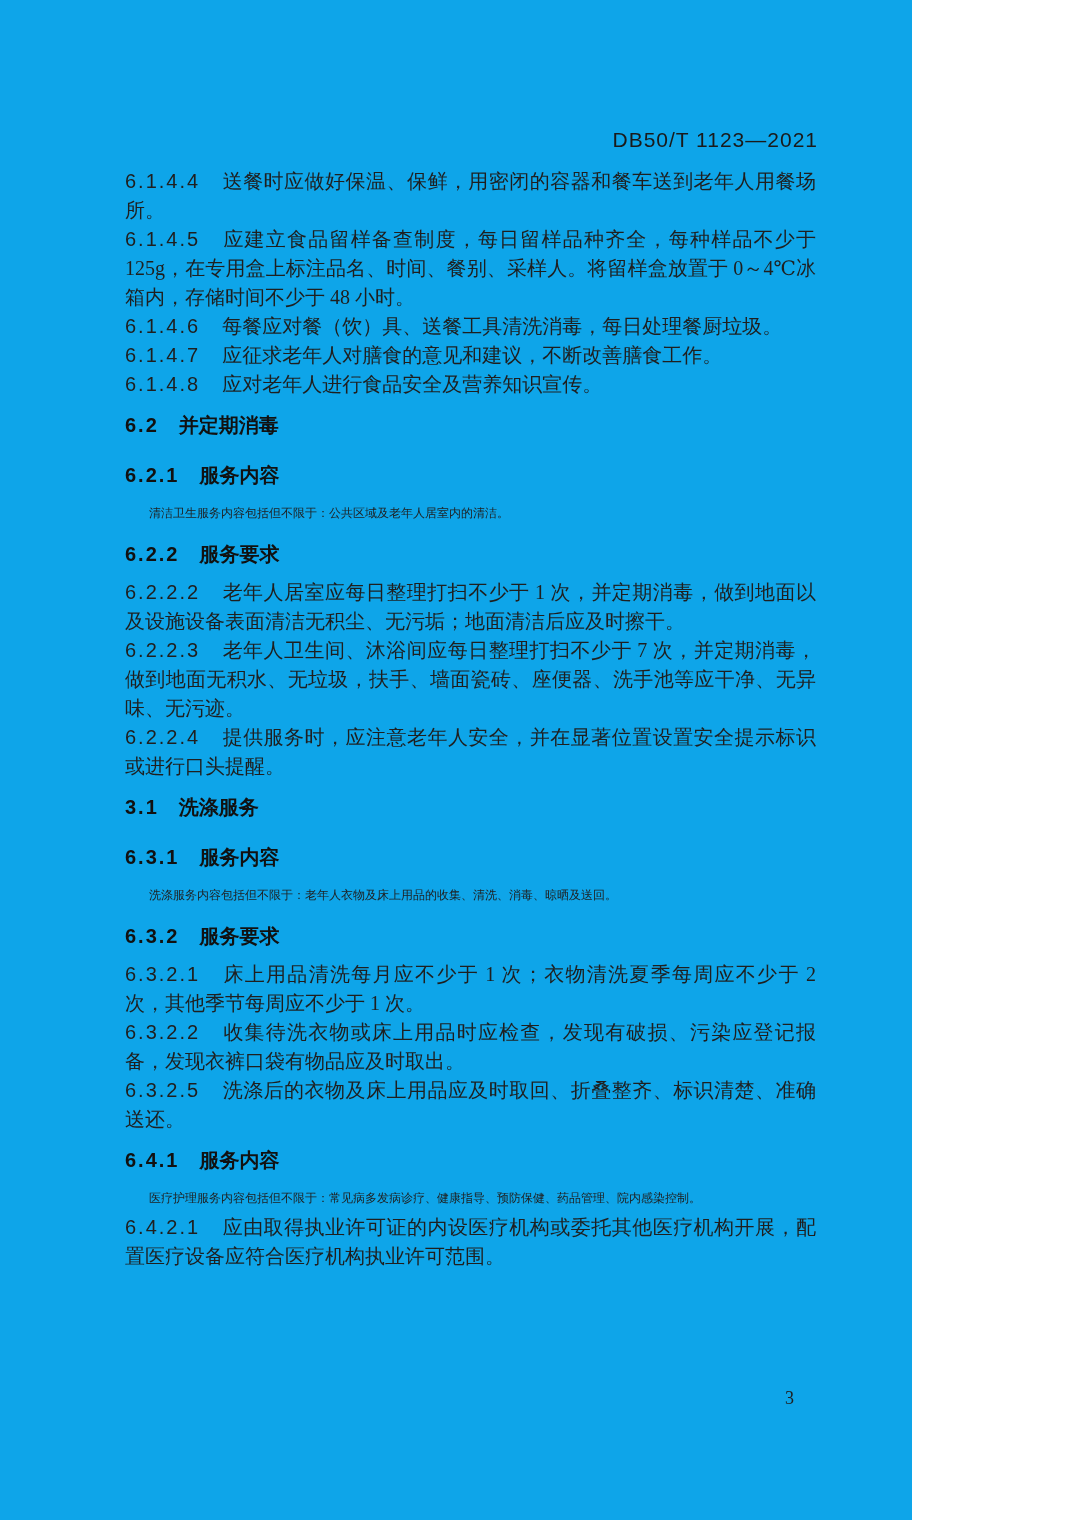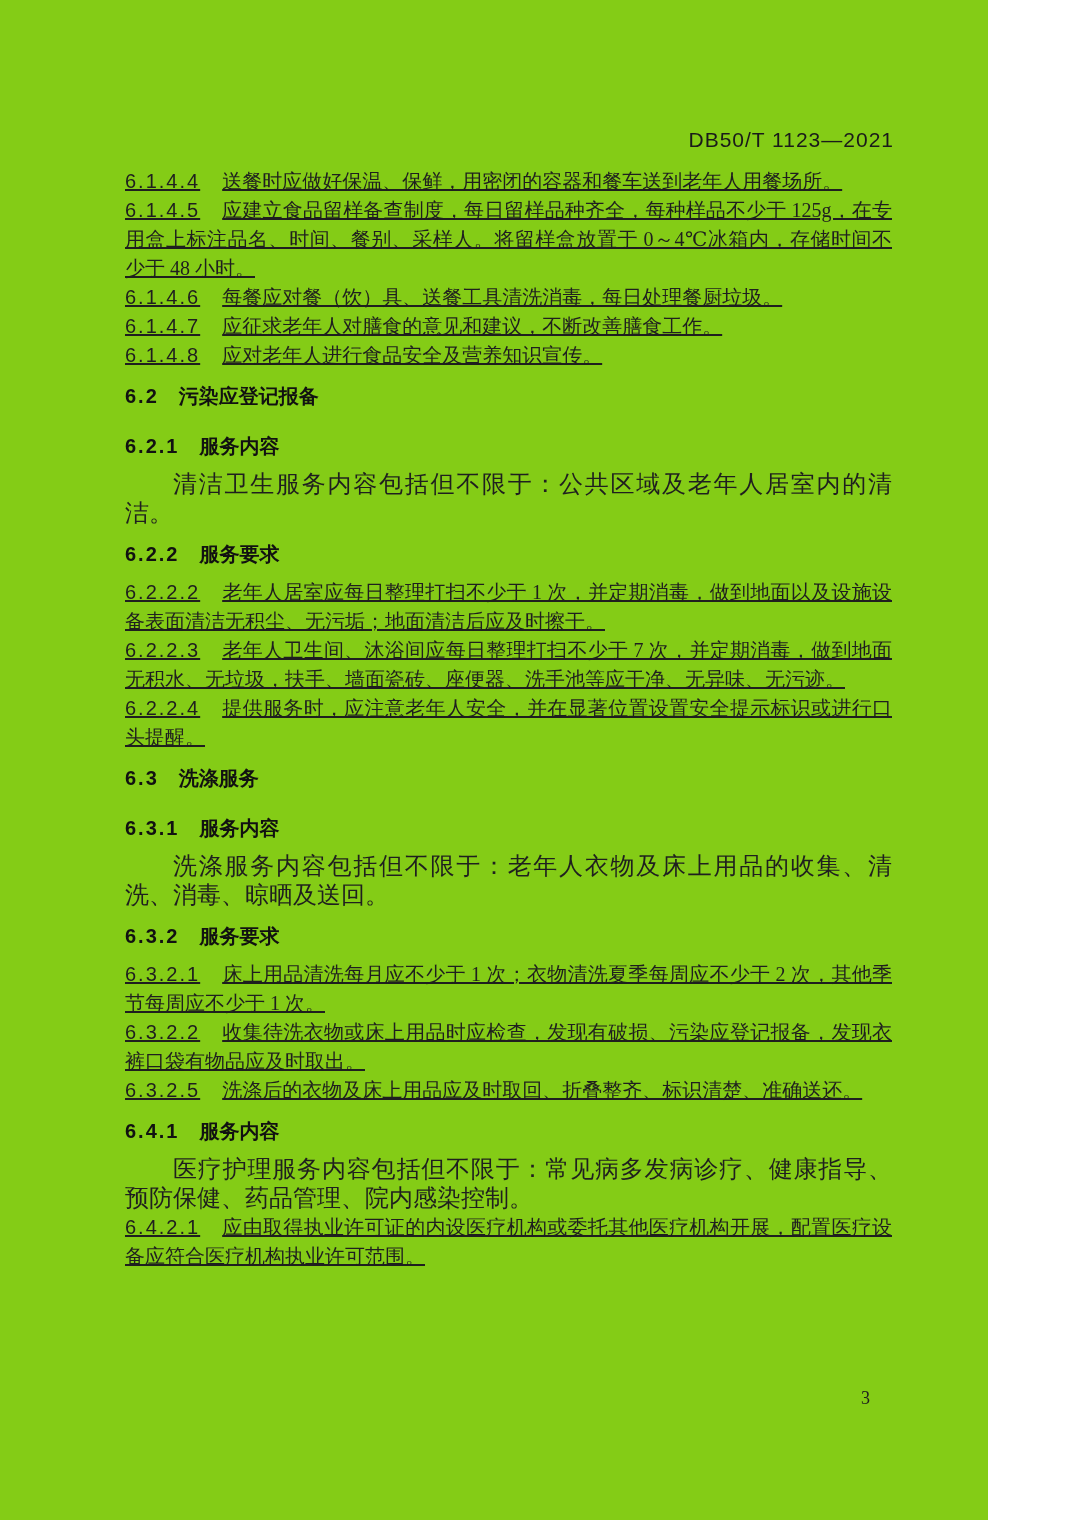--- a/index.html
+++ b/index.html
@@ -1,20 +1,20 @@
 <!DOCTYPE html>
 <html><head>
 <meta charset="utf-8">
 <style>
   html, body { margin: 0; padding: 0; background: #ffffff; }
   .page {
     position: relative;
-    width: 988px;
+    width: 912px;
     height: 1520px;
-    background: #84cc16;
+    background: #0ea5e9;
     color: #1f1f1f;
     font-family: "Liberation Serif", "DejaVu Serif", serif;
     overflow: hidden;
   }
   .doc-header {
     position: absolute;
     top: 128px;
     left: 125px;
     right: 94px;
     text-align: right;
@@ -29,21 +29,20 @@
     top: 167px;
     left: 125px;
     right: 96px;
   }
   p.clause {
     margin: 0;
     font-size: 20px;
     line-height: 29px;
     text-align: justify;
     color: #1f1f1f;
-    text-decoration: underline;
   }
   p.clause .num {
     font-family: "Liberation Sans", "DejaVu Sans", sans-serif;
     letter-spacing: 2px;
     margin-right: 22px;
     white-space: nowrap;
   }
   h3.heading {
     margin: 0;
     padding: 12px 0 9px 0;
@@ -54,21 +53,21 @@
     color: #111111;
   }
   h3.heading .num {
     letter-spacing: 2px;
     margin-right: 20px;
     white-space: nowrap;
     margin-top: 44px;
   }
   p.body-para {
     margin: 0;
-    font-size: 24px;
+    font-size: 12px;
     line-height: 29px;
     text-indent: 2em;
     text-align: justify;
     color: #1f1f1f;
   }
   .page-number {
     position: absolute;
     top: 1388px;
     right: 118px;
     font-size: 18px;
@@ -82,28 +81,28 @@
 <div class="page">
   <div class="doc-header">DB50/T 1123—2021</div>
 
   <div class="content">
 
   <p class="clause"><span class="num">6.1.4.4</span><span>送餐时应做好保温、保鲜，用密闭的容器和餐车送到老年人用餐场所。</span></p>
       <p class="clause"><span class="num">6.1.4.5</span><span>应建立食品留样备查制度，每日留样品种齐全，每种样品不少于 125g，在专用盒上标注品名、时间、餐别、采样人。将留样盒放置于 0～4℃冰箱内，存储时间不少于 48 小时。</span></p>
       <p class="clause"><span class="num">6.1.4.6</span><span>每餐应对餐（饮）具、送餐工具清洗消毒，每日处理餐厨垃圾。</span></p>
       <p class="clause"><span class="num">6.1.4.7</span><span>应征求老年人对膳食的意见和建议，不断改善膳食工作。</span></p>
       <p class="clause"><span class="num">6.1.4.8</span><span>应对老年人进行食品安全及营养知识宣传。</span></p>
-      <h3 class="heading"><span class="num">6.2</span><span>污染应登记报备</span></h3>
+      <h3 class="heading"><span class="num">6.2</span><span>并定期消毒</span></h3>
       <h3 class="heading"><span class="num">6.2.1</span><span>服务内容</span></h3>
       <p class="body-para">清洁卫生服务内容包括但不限于：公共区域及老年人居室内的清洁。</p>
       <h3 class="heading"><span class="num">6.2.2</span><span>服务要求</span></h3>
       <p class="clause"><span class="num">6.2.2.2</span><span>老年人居室应每日整理打扫不少于 1 次，并定期消毒，做到地面以及设施设备表面清洁无积尘、无污垢；地面清洁后应及时擦干。</span></p>
       <p class="clause"><span class="num">6.2.2.3</span><span>老年人卫生间、沐浴间应每日整理打扫不少于 7 次，并定期消毒，做到地面无积水、无垃圾，扶手、墙面瓷砖、座便器、洗手池等应干净、无异味、无污迹。</span></p>
       <p class="clause"><span class="num">6.2.2.4</span><span>提供服务时，应注意老年人安全，并在显著位置设置安全提示标识或进行口头提醒。</span></p>
-      <h3 class="heading"><span class="num">6.3</span><span>洗涤服务</span></h3>
+      <h3 class="heading"><span class="num">3.1</span><span>洗涤服务</span></h3>
       <h3 class="heading"><span class="num">6.3.1</span><span>服务内容</span></h3>
       <p class="body-para">洗涤服务内容包括但不限于：老年人衣物及床上用品的收集、清洗、消毒、晾晒及送回。</p>
       <h3 class="heading"><span class="num">6.3.2</span><span>服务要求</span></h3>
       <p class="clause"><span class="num">6.3.2.1</span><span>床上用品清洗每月应不少于 1 次；衣物清洗夏季每周应不少于 2 次，其他季节每周应不少于 1 次。</span></p>
       <p class="clause"><span class="num">6.3.2.2</span><span>收集待洗衣物或床上用品时应检查，发现有破损、污染应登记报备，发现衣裤口袋有物品应及时取出。</span></p>
       <p class="clause"><span class="num">6.3.2.5</span><span>洗涤后的衣物及床上用品应及时取回、折叠整齐、标识清楚、准确送还。</span></p>
       <h3 class="heading"><span class="num">6.4.1</span><span>服务内容</span></h3>
       <p class="body-para">医疗护理服务内容包括但不限于：常见病多发病诊疗、健康指导、预防保健、药品管理、院内感染控制。</p>
       <p class="clause"><span class="num">6.4.2.1</span><span>应由取得执业许可证的内设医疗机构或委托其他医疗机构开展，配置医疗设备应符合医疗机构执业许可范围。</span></p>
     </div>

